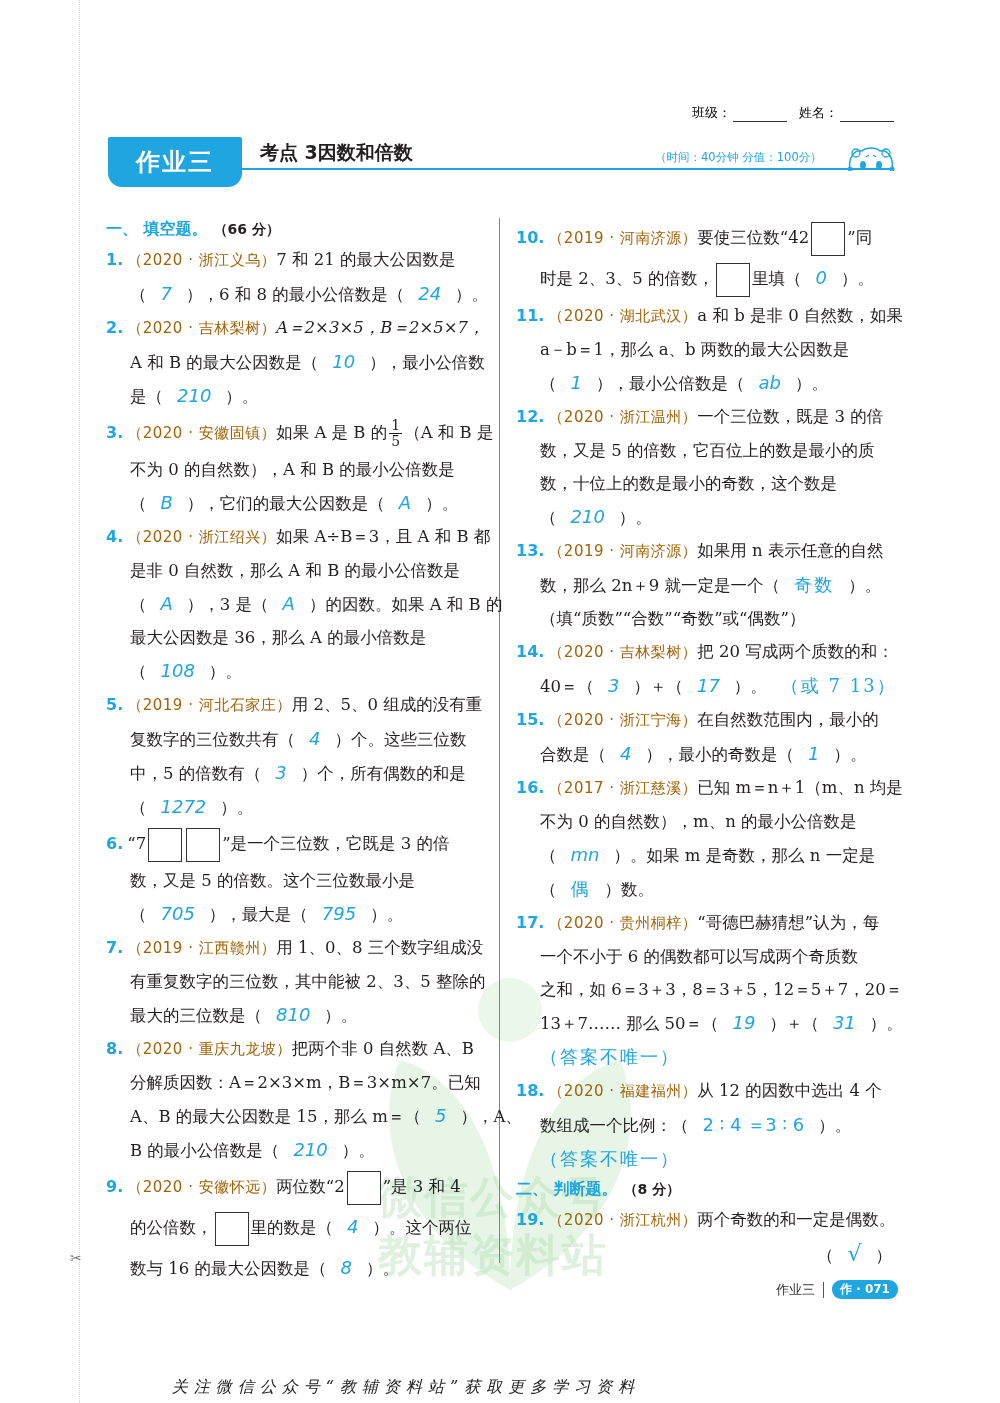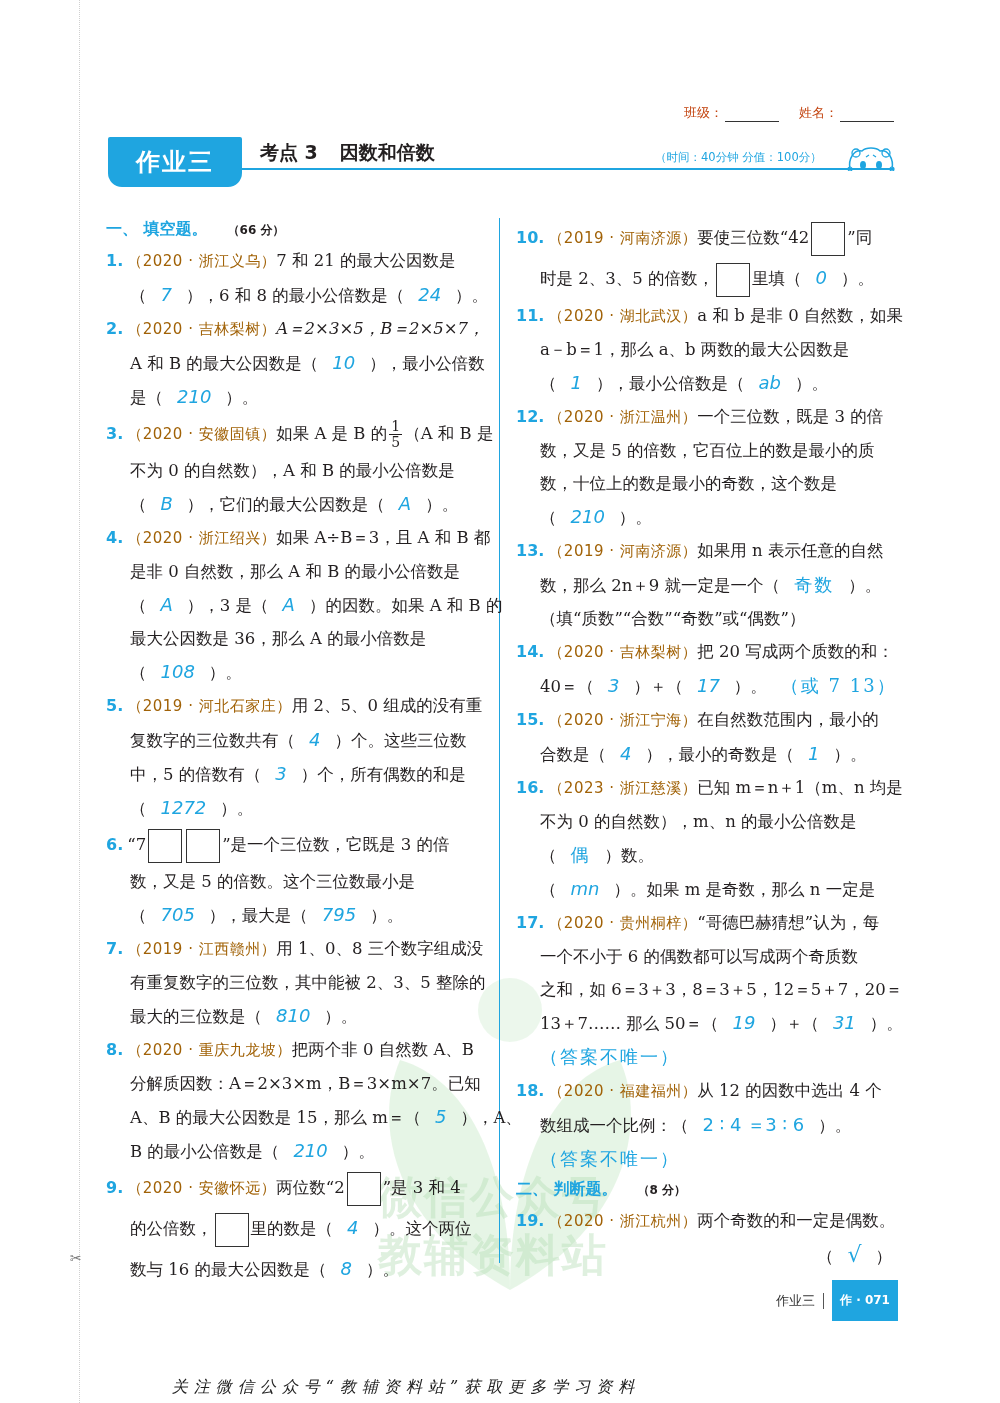--- a/index.html
+++ b/index.html
@@ -8,50 +8,50 @@
   .src { color: #a16207; font-family: "DejaVu Sans", sans-serif; font-size: 15px; letter-spacing: 0.5px; }
   .ans { color: #1fa5e0; font-family: "DejaVu Sans", sans-serif; font-style: italic; font-size: 18px; padding: 0 14px; }
   .ans-hand { color: #1fa5e0; font-family: "DejaVu Serif", serif; font-size: 18px; padding: 0 14px; letter-spacing: 2px; }
   .num { color: #1fa5e0; font-family: "DejaVu Sans", sans-serif; font-weight: bold; font-size: 16px; margin-right: 4px; }
   .box { display: inline-block; width: 34px; height: 34px; border: 1.5px solid #333; vertical-align: middle; margin: 0 2px; background: #fff; }
   .frac { display: inline-flex; flex-direction: column; align-items: center; vertical-align: middle; font-size: 14px; line-height: 15px; margin: 0 2px; }
   .frac .top { border-bottom: 1px solid #231f20; padding: 0 2px; }
   i.v { font-style: italic; }
 
   
-  .class-name { position: absolute; top: 104px; right: 106px; font-family: "DejaVu Sans", sans-serif; font-size: 13px; color: #c2410c; display: flex; gap: 20px; }
+  .class-name { position: absolute; top: 104px; right: 106px; font-family: "DejaVu Sans", sans-serif; font-size: 13px; color: #000000; display: flex; gap: 12px; }
   .class-name .field { display: flex; align-items: flex-end; }
   .class-name .line { display: inline-block; width: 54px; border-bottom: 1px solid #333; margin-left: 2px; height: 14px; }
 
   .tab { position: absolute; left: 108px; top: 137px; width: 134px; height: 50px; background: #1fa5e0; border-radius: 0 0 14px 14px; border-top-left-radius: 2px; border-top-right-radius: 2px; color: #fff; font-family: "DejaVu Sans", sans-serif; font-weight: bold; font-size: 24px; display: flex; align-items: center; justify-content: center; letter-spacing: 2px; }
   .header-line { position: absolute; left: 242px; top: 168px; width: 652px; height: 2px; background: #1fa5e0; }
   .topic { position: absolute; left: 260px; top: 140px; font-family: "DejaVu Sans", sans-serif; font-weight: bold; font-size: 19px; color: #231f20; }
-  .topic span + span { margin-left: 22px; }
+  .topic span + span { }
   .time { position: absolute; left: 655px; top: 150px; font-family: "DejaVu Sans", sans-serif; font-size: 11.5px; color: #1fa5e0; }
   .mascot { position: absolute; left: 846px; top: 145px; width: 50px; height: 26px; }
 
   
   .col { position: absolute; top: 218px; font-size: 16.5px; line-height: 33px; }
   .col-left { left: 106px; width: 380px; }
   .col-right { left: 516px; width: 380px; }
   .divider { position: absolute; left: 499px; top: 218px; width: 1px; height: 1045px; background: #1fa5e0; }
 
   .sec-title { font-family: "DejaVu Sans", sans-serif; font-weight: bold; font-size: 16px; color: #1fa5e0; line-height: 22px; margin-bottom: 3px; }
-  .sec-title .pts { color: #231f20; font-size: 12px; margin-left: 20px; }
+  .sec-title .pts { color: #231f20; font-size: 14px; margin-left: 6px; }
   .q { text-align: justify; }
   .q .l { display: block; padding-left: 24px; white-space: nowrap; }
   .q .l.first { padding-left: 0; }
   .q .l.tall { line-height: 40px; }
 
   .cut { position: absolute; left: 70px; top: 1250px; font-size: 14px; color: #777; font-family: "DejaVu Sans", sans-serif; }
   .dots { position: absolute; left: 79px; top: 0; height: 1403px; border-left: 1px dotted #d0d0d0; }
 
   .footer-page { position: absolute; left: 776px; top: 1280px; font-family: "DejaVu Sans", sans-serif; font-size: 13px; color: #333; display: flex; align-items: center; gap: 8px; }
   .footer-page .sep { width: 1px; height: 16px; background: #555; }
-  .footer-page .badge { background: #1fa5e0; color: #fff; font-weight: bold; border-radius: 0; padding: 12px 8px; font-size: 12px; }
+  .footer-page .badge { background: #1fa5e0; color: #fff; font-weight: bold; border-radius: 9px; padding: 1px 8px; font-size: 12px; }
 
   .bottom-note { position: absolute; left: 0; width: 812px; top: 1377px; text-align: center; font-family: "DejaVu Serif", serif; font-size: 16px; color: #222; letter-spacing: 6px; font-style: italic; }
 
   .watermark { position: absolute; left: 360px; top: 970px; width: 300px; height: 330px; pointer-events: none; opacity: 0.16; }
   .wm-text1 { position: absolute; left: 378px; top: 1168px; font-family: Liberation Serif, serif; font-weight: bold; font-size: 44px; color: #b9dfb9; opacity: 0.45; letter-spacing: 2px; }
   .wm-text2 { position: absolute; left: 378px; top: 1226px; font-family: "DejaVu Sans", sans-serif; font-weight: bold; font-size: 44px; color: #b9dfb9; opacity: 0.45; letter-spacing: 2px; }
 </style>
 </head>
 <body>
 
@@ -191,24 +191,24 @@
     <span class="l first"><span class="num">14.</span><span class="src">（2020 · 吉林梨树）</span><span>把 20 写成两个质数的和：</span></span>
     <span class="l"><span>40＝（</span><span class="ans">3</span><span>）＋（</span><span class="ans">17</span><span>）。</span><span class="ans-hand">（或 7   13）</span></span>
   </div>
 
   <div class="q">
     <span class="l first"><span class="num">15.</span><span class="src">（2020 · 浙江宁海）</span><span>在自然数范围内，最小的</span></span>
     <span class="l"><span>合数是（</span><span class="ans">4</span><span>），最小的奇数是（</span><span class="ans">1</span><span>）。</span></span>
   </div>
 
   <div class="q">
-    <span class="l first"><span class="num">16.</span><span class="src">（2023 · 浙江慈溪）</span><span>已知 m＝n＋1（m、n 均是</span></span>
+    <span class="l first"><span class="num">16.</span><span class="src">（2017 · 浙江慈溪）</span><span>已知 m＝n＋1（m、n 均是</span></span>
     <span class="l"><span>不为 0 的自然数），m、n 的最小公倍数是</span></span>
+    <span class="l"><span>（</span><span class="ans">mn</span><span>）。如果 m 是奇数，那么 n 一定是</span></span>
     <span class="l"><span>（</span><span class="ans-hand">偶</span><span>）数。</span></span>
-    <span class="l"><span>（</span><span class="ans">mn</span><span>）。如果 m 是奇数，那么 n 一定是</span></span>
   </div>
 
   <div class="q">
     <span class="l first"><span class="num">17.</span><span class="src">（2020 · 贵州桐梓）</span><span>“哥德巴赫猜想”认为，每</span></span>
     <span class="l"><span>一个不小于 6 的偶数都可以写成两个奇质数</span></span>
     <span class="l"><span>之和，如 6＝3＋3，8＝3＋5，12＝5＋7，20＝</span></span>
     <span class="l"><span>13＋7…… 那么 50＝（</span><span class="ans">19</span><span>）＋（</span><span class="ans">31</span><span>）。</span></span>
     <span class="l"><span class="ans-hand" style="padding-left:0">（答案不唯一）</span></span>
   </div>
 

